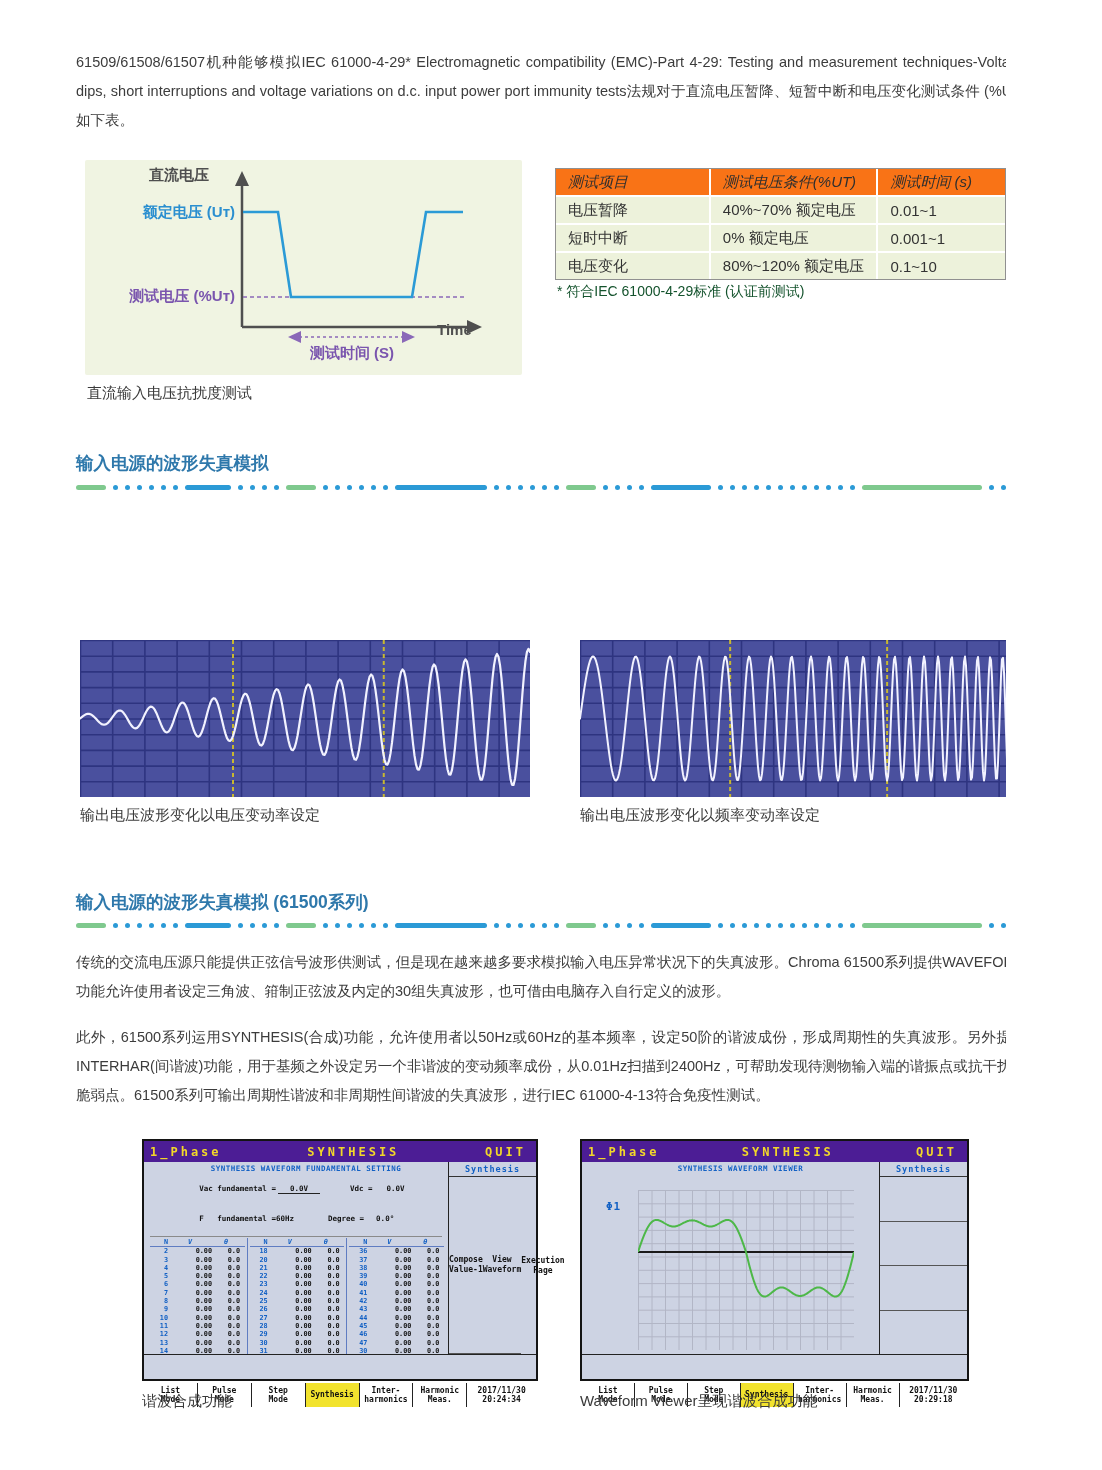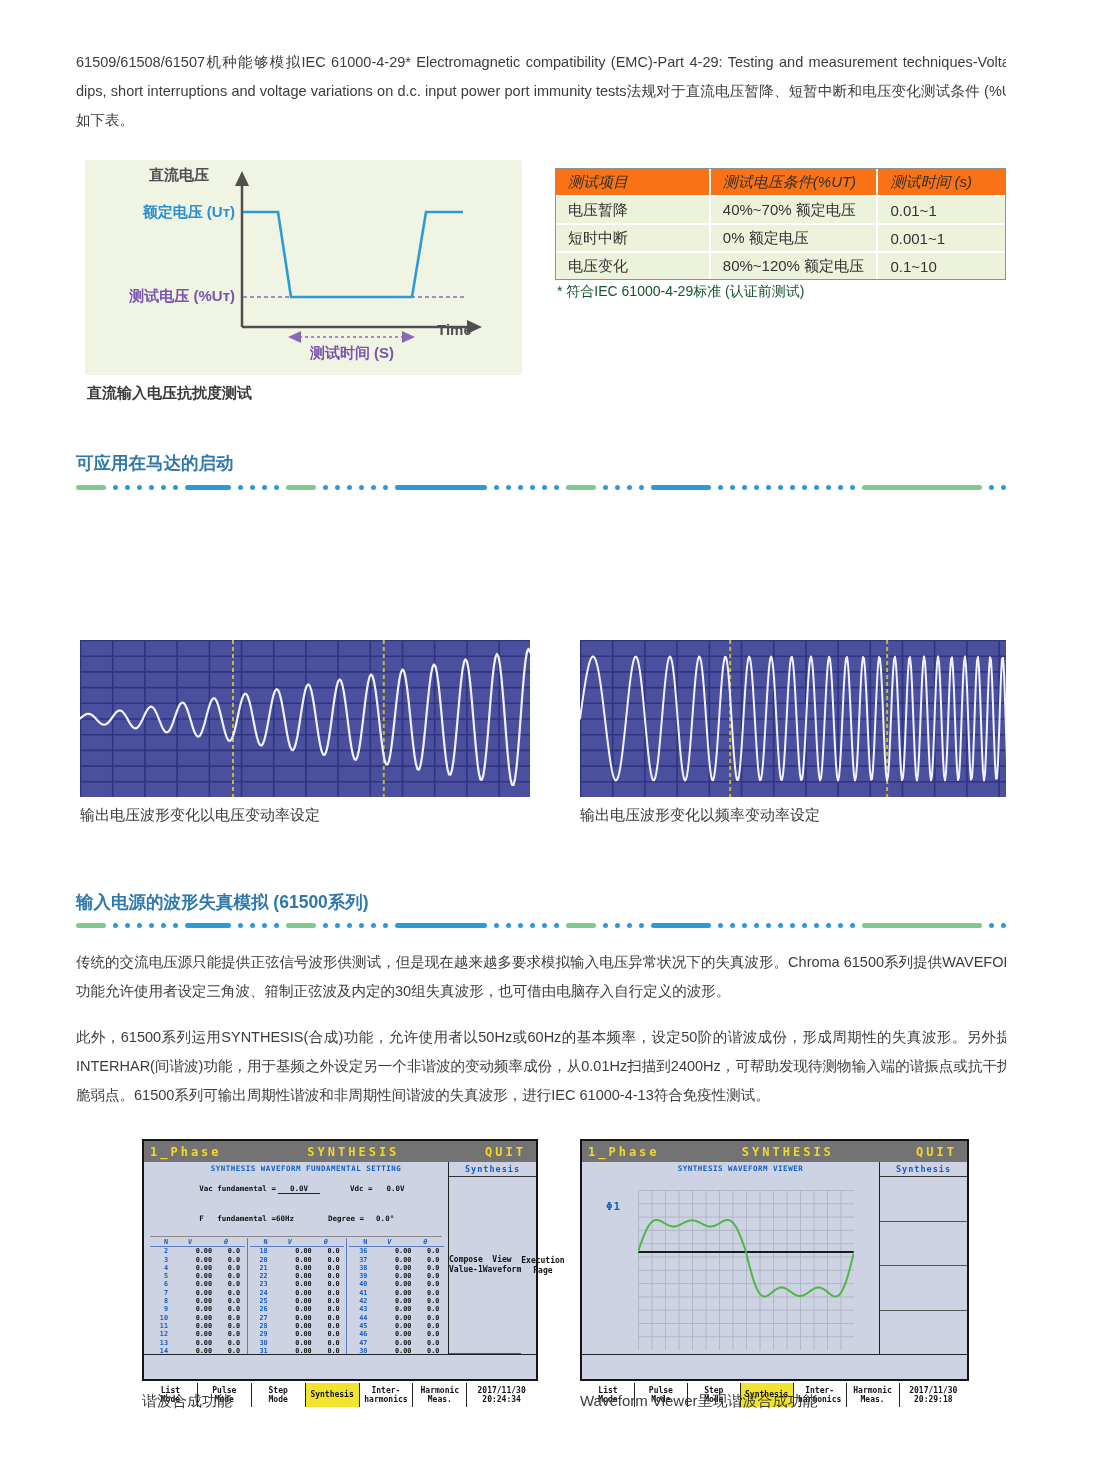--- a/index.html
+++ b/index.html
@@ -1,20 +1,20 @@
 <!DOCTYPE html>
 <html><head>
 <meta charset="utf-8">
 <style>
   html,body{margin:0;padding:0;background:#ffffff;}
   .page{position:relative;width:1006px;height:1470px;background:#ffffff;overflow:hidden;
         font-family:"Liberation Sans","DejaVu Sans",sans-serif;color:#3c3c3c;}
   .para{position:absolute;width:950px;font-size:14.5px;line-height:29px;text-align:justify;color:#3c3c3c;}
   .sec-title{position:absolute;font-size:17.5px;font-weight:600;color:#2e78ab;}
-  .caption{position:absolute;font-size:15px;font-weight:700;color:#3a3a3a;}
+  .caption{position:absolute;font-size:15px;font-weight:400;color:#3a3a3a;}
   .caption-light{position:absolute;font-size:15px;font-weight:500;color:#3a3a3a;}
 
   
   .sep{position:absolute;left:76px;width:950px;height:6px;overflow:hidden;white-space:nowrap;}
   .sep i{display:inline-block;height:5px;border-radius:3px;margin-right:7px;vertical-align:top;}
   .sep .sd{width:5px;background:#2b9ad6;border-radius:50%;}
   .sep .sg{background:#7fc98e;}
   .sep .sb{background:#2b9ad6;}
 
   
@@ -35,21 +35,21 @@
   .spec-table tr:last-child td{border-bottom:none;}
   .col-a{width:148px;} .col-b{width:158px;} .col-c{width:118px;}
   .footnote{position:absolute;left:557px;top:283px;font-size:14px;color:#14532d;}
 
   
   .osc{position:absolute;display:block;}
 
   
   .screen{position:absolute;top:1139px;height:242px;background:#cdd3e3;border:2px solid #141414;
           box-sizing:border-box;font-family:"DejaVu Sans Mono","Liberation Mono",monospace;}
-  .scr-title{height:21px;background:#737373;display:flex;align-items:center;justify-content:space-between;
+  .scr-title{height:21px;background:#4c1d95;display:flex;align-items:center;justify-content:space-between;
           color:#f2d829;font-weight:bold;font-size:12px;letter-spacing:3px;}
   .scr-title .t-left{padding-left:6px;} .scr-title .t-right{padding-right:10px;}
   .scr-body{display:flex;height:193px;border-bottom:1.5px solid #222;box-sizing:border-box;}
   .scr-main{flex:1;position:relative;overflow:hidden;}
   .scr-side{width:88px;border-left:1.5px solid #222;display:flex;flex-direction:column;box-sizing:border-box;}
   .side-title{height:14px;text-align:center;color:#1260c4;font-weight:bold;font-size:8.5px;
           letter-spacing:1px;border-bottom:1px solid #333;line-height:14px;}
   .side-cell{flex:1;border-bottom:1px solid #555;display:flex;align-items:center;justify-content:center;
           text-align:center;font-size:8px;font-weight:bold;color:#111;white-space:pre-line;line-height:10px;}
   .side-cell:last-child{border-bottom:none;}
@@ -124,21 +124,21 @@
         </tr>
         <tr>
           <td>电压变化</td>
           <td>80%~120% 额定电压</td>
           <td>0.1~10</td>
         </tr>
       </tbody>
   </table>
   <div class="footnote">* 符合IEC 61000-4-29标准 (认证前测试)</div>
 
-  <div class="sec-title" style="left:76px;top:451px;">可应用在马达的启动</div>
+  <div class="sec-title" style="left:76px;top:451px;">输入电源的波形失真模拟</div>
   <div class="sep" style="top:485px;"><i class="sg" style="width: 30px;"></i><i class="sd"></i><i class="sd"></i><i class="sd"></i><i class="sd"></i><i class="sd"></i><i class="sd"></i><i class="sb" style="width: 46px;"></i><i class="sd"></i><i class="sd"></i><i class="sd"></i><i class="sd"></i><i class="sg" style="width: 30px;"></i><i class="sd"></i><i class="sd"></i><i class="sd"></i><i class="sd"></i><i class="sd"></i><i class="sd"></i><i class="sb" style="width: 92px;"></i><i class="sd"></i><i class="sd"></i><i class="sd"></i><i class="sd"></i><i class="sd"></i><i class="sd"></i><i class="sg" style="width: 30px;"></i><i class="sd"></i><i class="sd"></i><i class="sd"></i><i class="sd"></i><i class="sb" style="width: 60px;"></i><i class="sd"></i><i class="sd"></i><i class="sd"></i><i class="sd"></i><i class="sd"></i><i class="sd"></i><i class="sd"></i><i class="sd"></i><i class="sd"></i><i class="sd"></i><i class="sd"></i><i class="sd"></i><i class="sg" style="width: 120px;"></i><i class="sd"></i><i class="sd"></i><i class="sd"></i><i class="sd"></i></div>
 
   <svg class="osc" style="left:80px;top:640px;" width="450" height="157">
       <rect x="0" y="0" width="450" height="157" fill="#4a509e"></rect>
       <line x1="0.5" y1="0" x2="0.5" y2="157" stroke="#2e3480" stroke-width="1.6"></line>
       <line x1="32.7" y1="0" x2="32.7" y2="157" stroke="#2e3480" stroke-width="1.6"></line>
       <line x1="64.9" y1="0" x2="64.9" y2="157" stroke="#2e3480" stroke-width="1.6"></line>
       <line x1="97.10000000000001" y1="0" x2="97.10000000000001" y2="157" stroke="#2e3480" stroke-width="1.6"></line>
       <line x1="129.3" y1="0" x2="129.3" y2="157" stroke="#2e3480" stroke-width="1.6"></line>
       <line x1="161.5" y1="0" x2="161.5" y2="157" stroke="#2e3480" stroke-width="1.6"></line>

